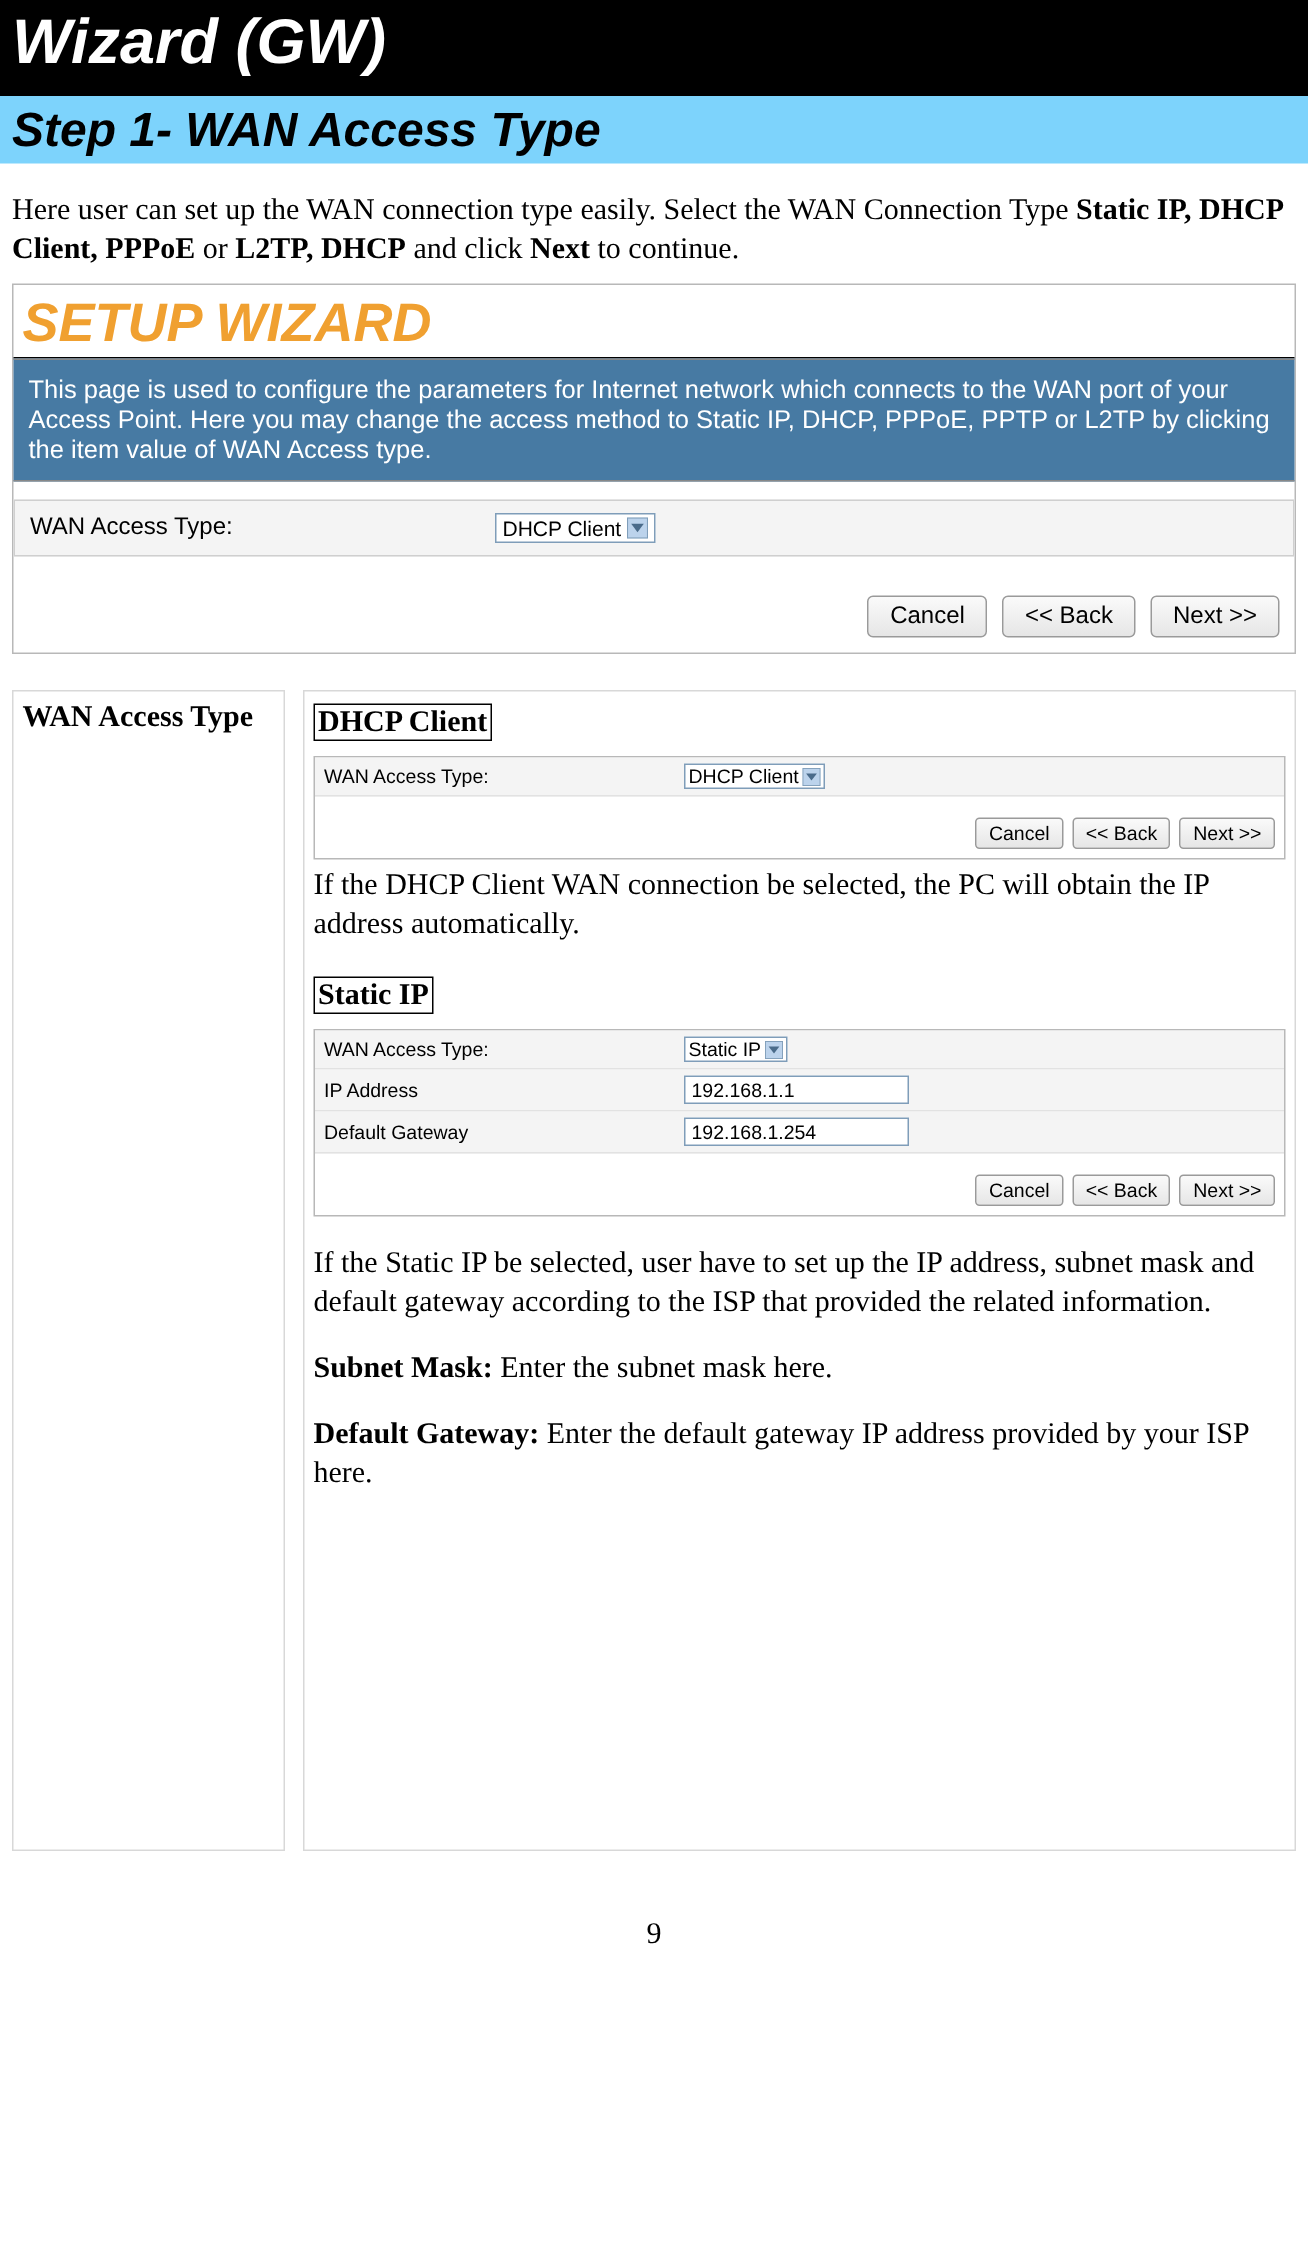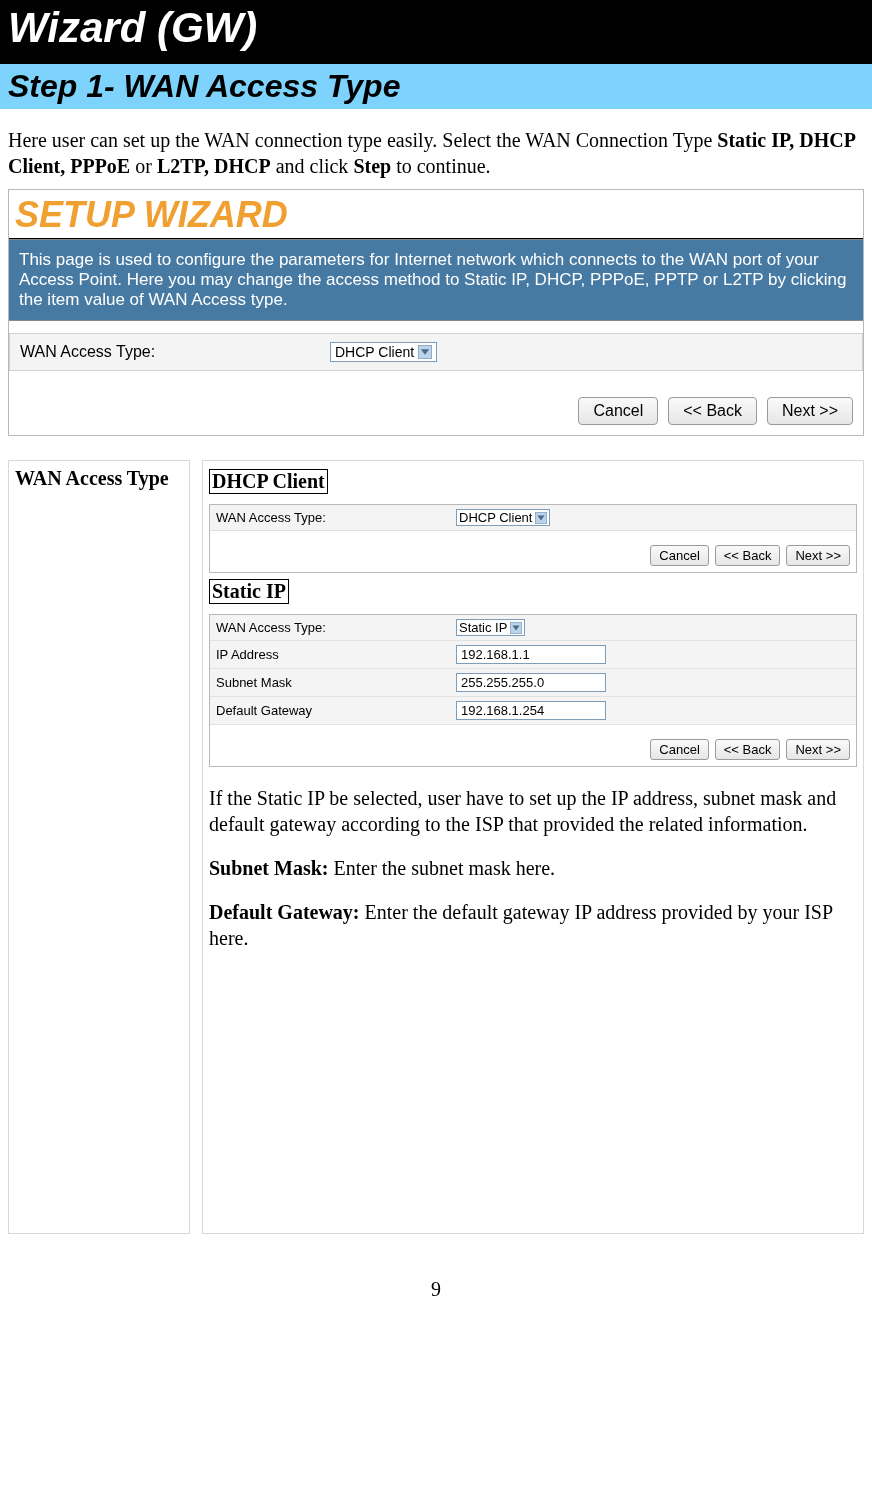--- a/index.html
+++ b/index.html
@@ -182,21 +182,21 @@
     padding: 44px 0 10px 0;
   }
 </style>
 </head>
 <body>
 
 <div class="title-bar">Wizard (GW)</div>
 <div class="step-bar">Step 1- WAN Access Type</div>
 
 <div class="intro">
-  <span>Here user can set up the WAN connection type easily. Select the WAN Connection Type </span><b>Static IP, DHCP Client, PPPoE</b><span> or </span><b>L2TP, DHCP</b><span> and click </span><b>Step</b><span> to continue.</span>
+  <span>Here user can set up the WAN connection type easily. Select the WAN Connection Type </span><b>Static IP, DHCP Client, PPPoE</b><span> or </span><b>L2TP, DHCP</b><span> and click </span><b>Next</b><span> to continue.</span>
 </div>
 
 <div class="wizard-outer">
   <div class="wizard-top">
     <div class="setup-head">SETUP WIZARD</div>
     <div class="blue-desc">This page is used to configure the parameters for Internet network which connects to the WAN port of your Access Point. Here you may change the access method to Static IP, DHCP, PPPoE, PPTP or L2TP by clicking the item value of WAN Access type.</div>
     <div class="wan-row">
       <span class="label">WAN Access Type:</span>
       <span class="select">
         <span>DHCP Client</span>
@@ -230,43 +230,40 @@
               <path d="M2 3 L5 7 L8 3 Z" fill="#4a6b8a"></path>
             </svg>
         </span>
       </div>
       <div class="mini-buttons">
         <div class="mini-btn">Cancel</div>
         <div class="mini-btn">&lt;&lt; Back</div>
         <div class="mini-btn">Next &gt;&gt;</div>
       </div>
     </div>
+    <div class="body-text">If the DHCP Client WAN connection be selected, the PC will obtain the IP address automatically.</div>
 
     <span class="boxed">Static IP</span>
 
     <div class="mini-panel">
       <div class="mini-row">
         <span class="ml">WAN Access Type:</span>
         <span class="mini-select">
           <span>Static IP</span>
           <svg viewBox="0 0 10 10">
               <rect x="0" y="0" width="10" height="10" fill="#bcd3ec" stroke="#7f9db9"></rect>
               <path d="M2 3 L5 7 L8 3 Z" fill="#4a6b8a"></path>
             </svg>
         </span>
       </div>
       <div class="mini-row">
         <span class="ml">IP Address</span>
         <span class="mini-input">192.168.1.1</span>
       </div>
       <div class="mini-row">
-        <span class="ml">Subnet Mask</span>
-        <span class="mini-input">255.255.255.0</span>
-      </div>
-      <div class="mini-row">
         <span class="ml">Default Gateway</span>
         <span class="mini-input">192.168.1.254</span>
       </div>
       <div class="mini-buttons">
         <div class="mini-btn">Cancel</div>
         <div class="mini-btn">&lt;&lt; Back</div>
         <div class="mini-btn">Next &gt;&gt;</div>
       </div>
     </div>
 

